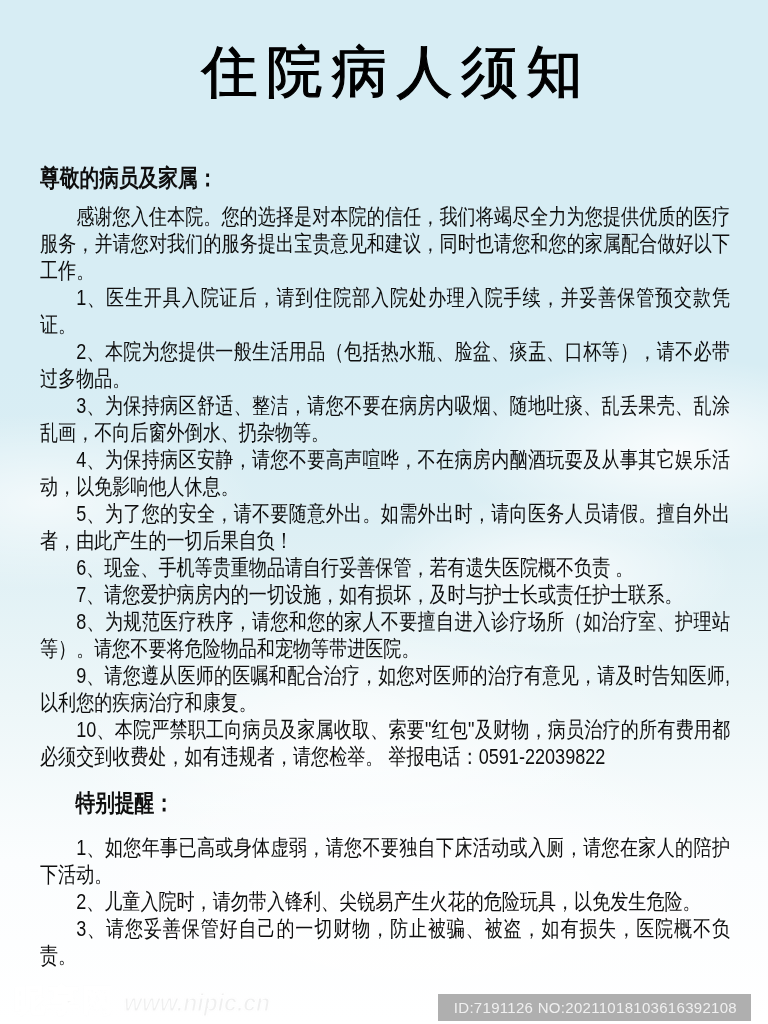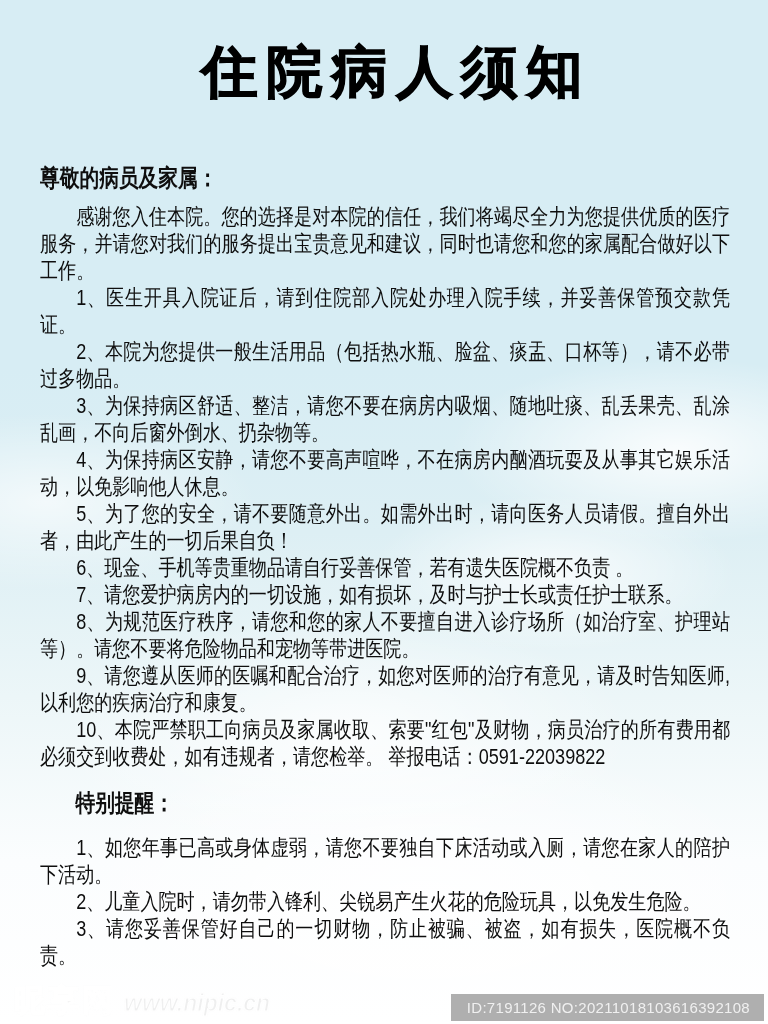--- a/index.html
+++ b/index.html
@@ -25,21 +25,21 @@
   .header {
     position: absolute;
     top: 40px;
     left: 0;
     width: 100%;
     text-align: center;
   }
   .title {
     font-size: 56px;
     line-height: 64px;
-    font-weight: 700;
+    font-weight: 400;
     letter-spacing: 9px;
     padding-left: 25px; 
     color: #000;
     -webkit-text-stroke: 1.2px #000;
   }
   .subtitle {
     font-size: 29px;
     line-height: 34px;
     letter-spacing: 1px;
     color: #000;
@@ -70,21 +70,21 @@
     font-size: 24px;
     line-height: 30px;
     font-weight: bold;
     text-indent: 1.8em;
     margin-top: 18px;
     margin-bottom: 16px;
   }
 
   .footer-id-bar {
     position: absolute;
-    right: 4px;
+    right: 17px;
     bottom: 3px;
     height: 27px;
     line-height: 27px;
     background: rgba(158, 158, 158, 0.82);
     color: #f0f0f0;
     font-size: 15px;
     letter-spacing: 0.3px;
     padding: 0 14px 0 16px;
     white-space: nowrap;
   }

